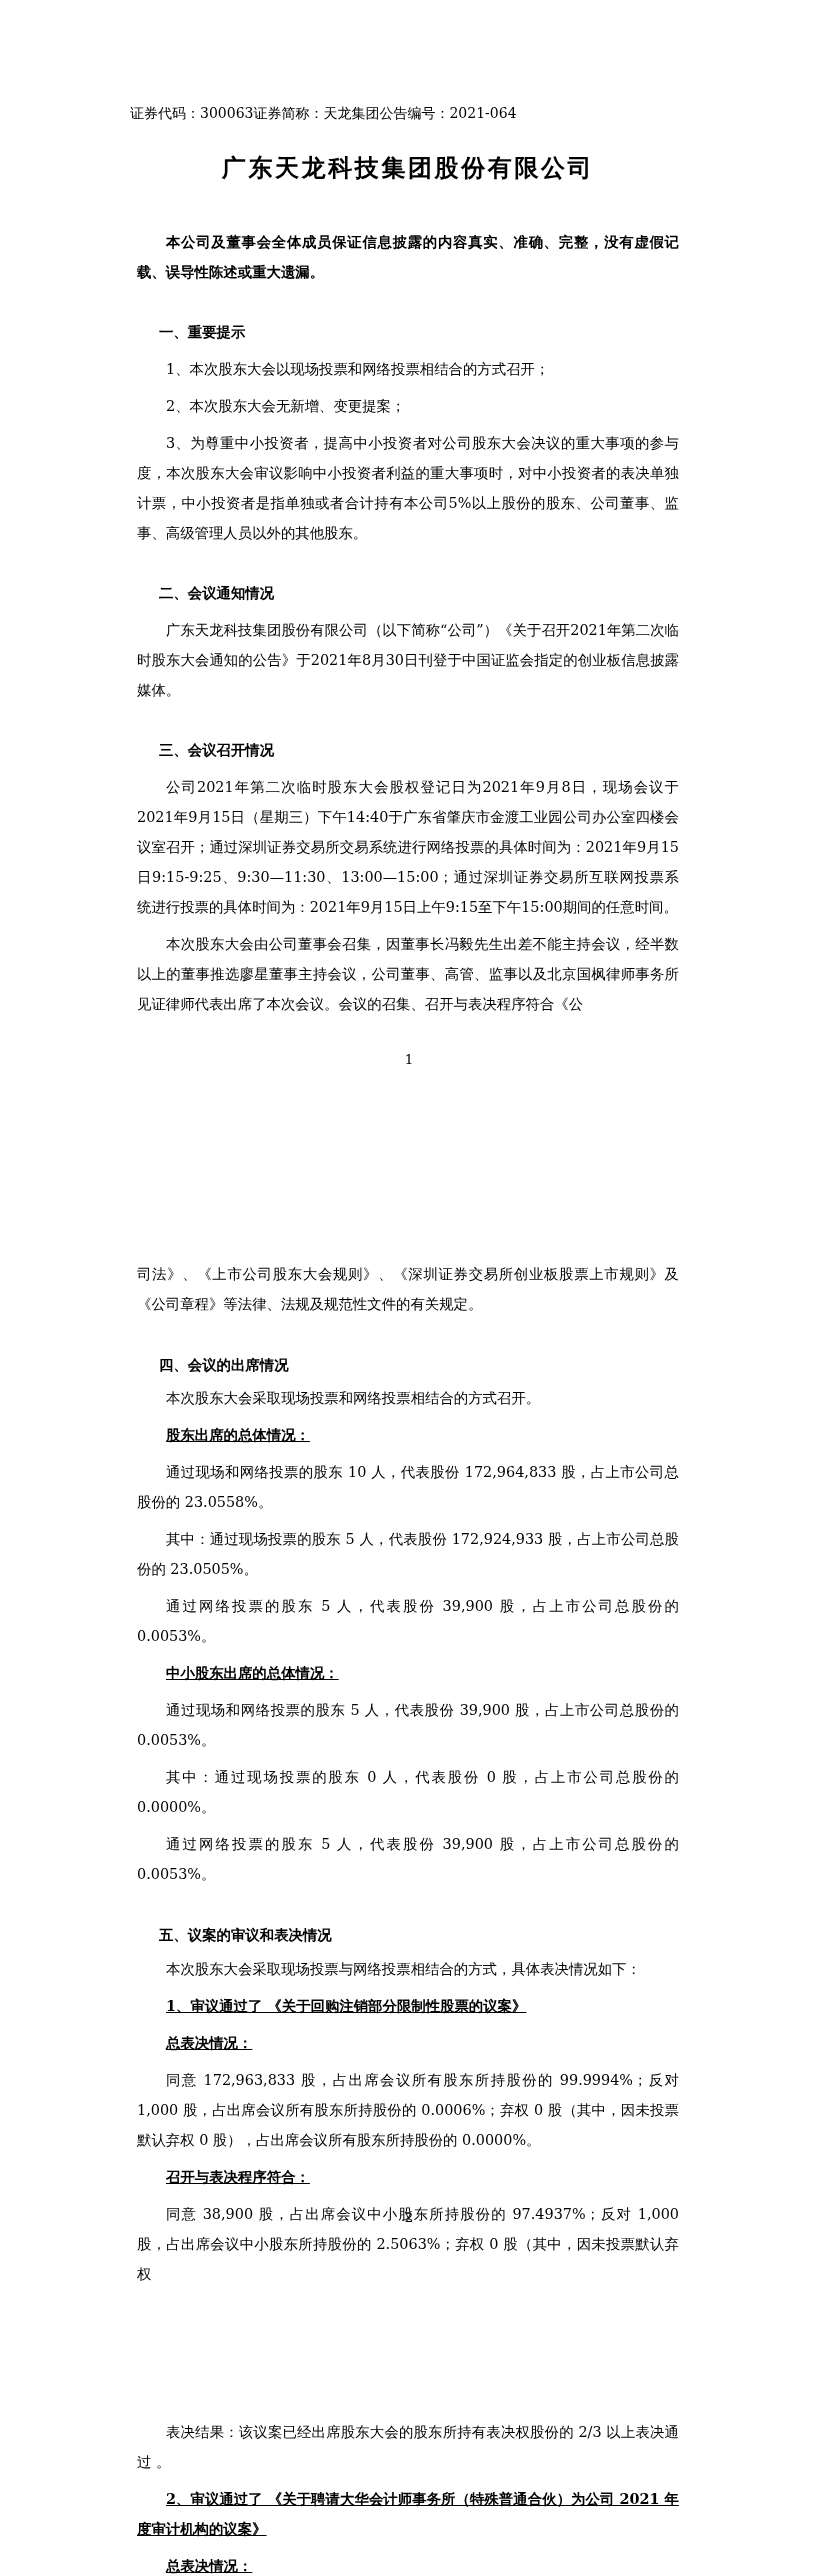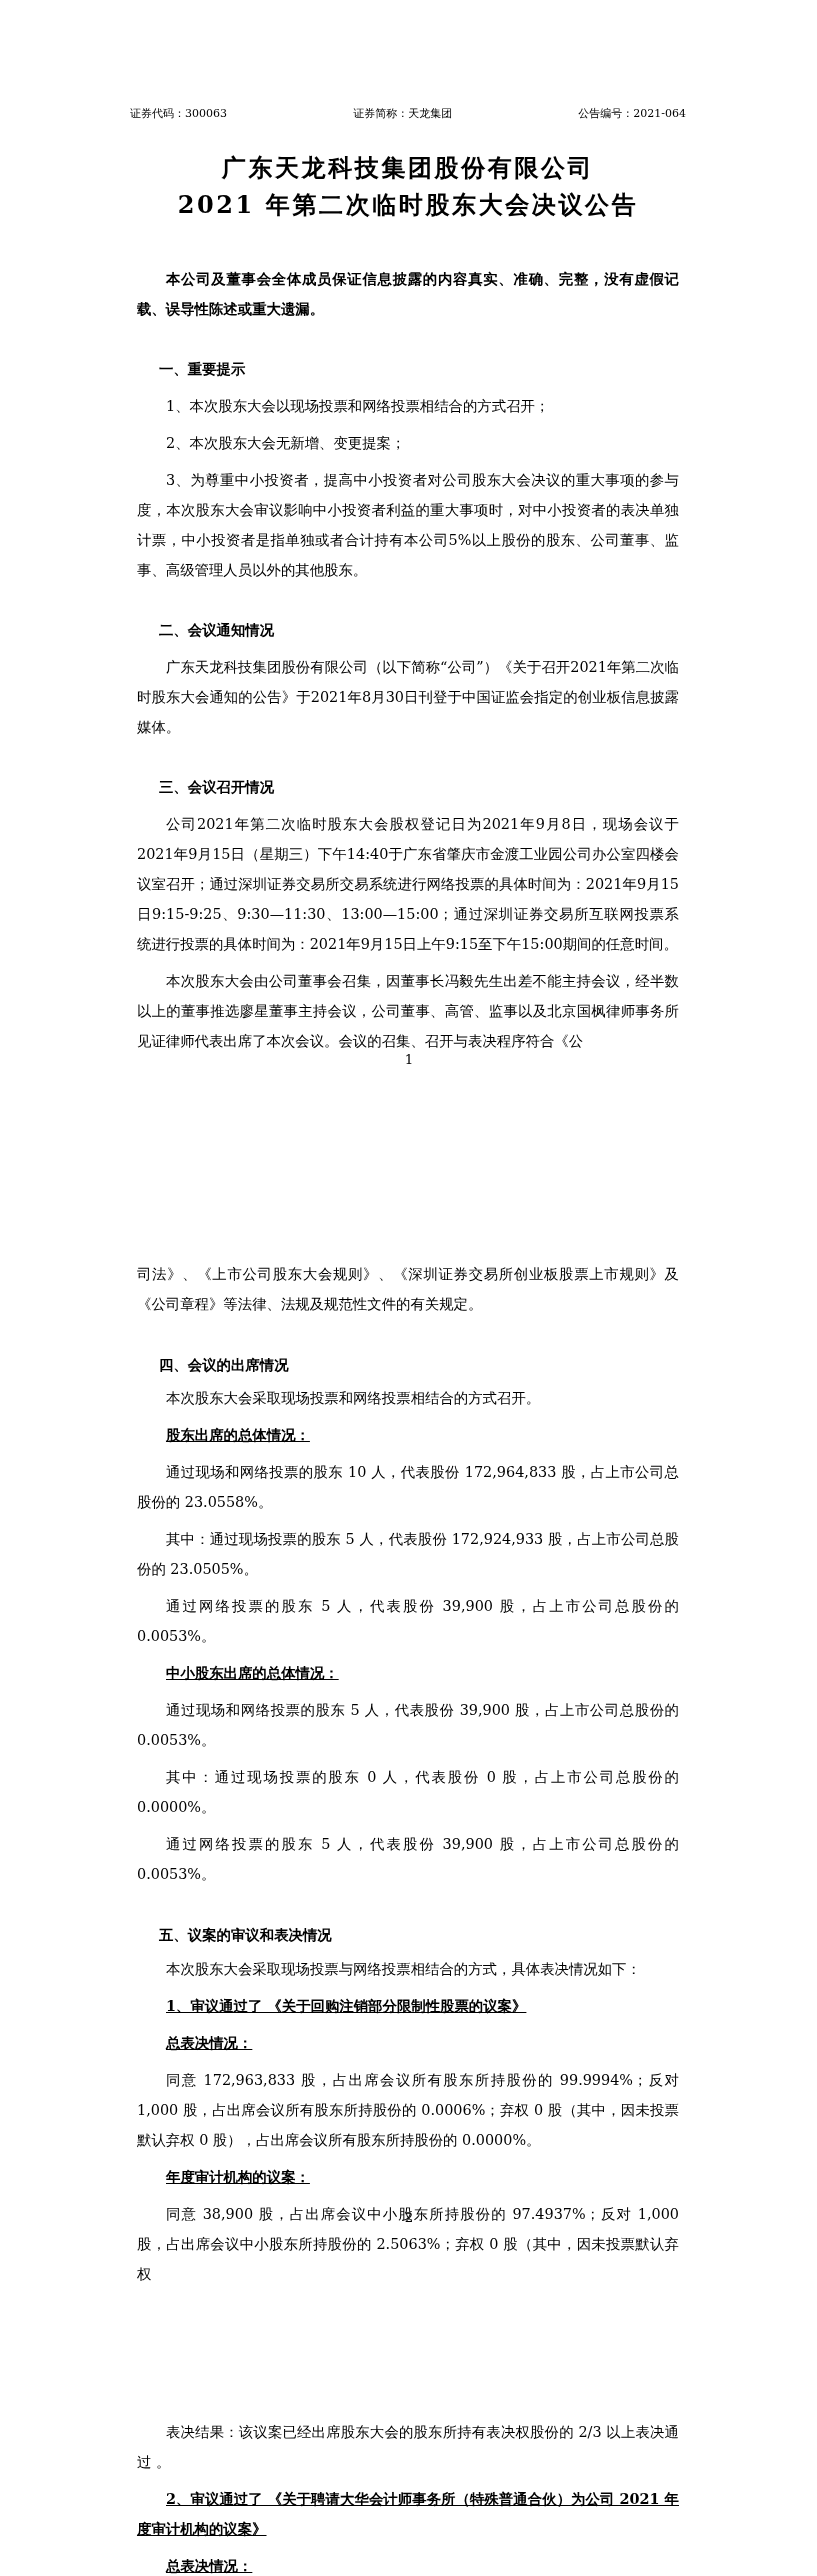--- a/index.html
+++ b/index.html
@@ -22,23 +22,23 @@
     padding-left: 130px;
     padding-right: 132px;
     overflow: hidden;
   }
   .page-1 { height: 1200px; padding-top: 106px; }
   .page-2 { height: 1159px; padding-top: 56px; }
   .page-3 { height: 1110px; padding-top: 55px; }
 
   .doc-header {
     display: flex;
-    justify-content: space-between;
+    justify-content: flex-start;
     align-items: baseline;
-    font-size: 11px;
+    font-size: 14px;
     line-height: 15.5px;
   }
   .title {
     text-align: center;
     font-weight: bold;
     font-size: 24px;
     line-height: 37px;
     letter-spacing: 2.6px;
   }
   .title-block { margin-top: 27px; }
@@ -83,21 +83,20 @@
 
   <div class="page page-1">
     <div class="doc-header">
       <span>证券代码：300063</span>
       <span>证券简称：天龙集团</span>
       <span>公告编号：2021-064</span>
     </div>
 
     <div class="title-block">
       <div class="title">广东天龙科技集团股份有限公司</div>
-      <div class="title">2021 年第二次临时股东大会决议公告</div>
     </div>
 
     <p class="p disclaimer">本公司及董事会全体成员保证信息披露的内容真实、准确、完整，没有虚假记载、误导性陈述或重大遗漏。</p>
 
     <p class="heading">一、重要提示</p>
     <p class="p">1、本次股东大会以现场投票和网络投票相结合的方式召开；</p>
     <p class="p">2、本次股东大会无新增、变更提案；</p>
     <p class="p">3、为尊重中小投资者，提高中小投资者对公司股东大会决议的重大事项的参与度，本次股东大会审议影响中小投资者利益的重大事项时，对中小投资者的表决单独计票，中小投资者是指单独或者合计持有本公司5%以上股份的股东、公司董事、监事、高级管理人员以外的其他股东。</p>
 
     <p class="heading">二、会议通知情况</p>
@@ -122,21 +121,21 @@
     <p class="p b">中小股东出席的总体情况：</p>
     <p class="p">通过现场和网络投票的股东 5 人，代表股份 39,900 股，占上市公司总股份的 0.0053%。</p>
     <p class="p">其中：通过现场投票的股东 0 人，代表股份 0 股，占上市公司总股份的 0.0000%。</p>
     <p class="p">通过网络投票的股东 5 人，代表股份 39,900 股，占上市公司总股份的 0.0053%。</p>
 
     <p class="heading">五、议案的审议和表决情况</p>
     <p class="p">本次股东大会采取现场投票与网络投票相结合的方式，具体表决情况如下：</p>
     <p class="p b">1、审议通过了 《关于回购注销部分限制性股票的议案》</p>
     <p class="p b">总表决情况：</p>
     <p class="p">同意 172,963,833 股，占出席会议所有股东所持股份的 99.9994%；反对 1,000 股，占出席会议所有股东所持股份的 0.0006%；弃权 0 股（其中，因未投票默认弃权 0 股），占出席会议所有股东所持股份的 0.0000%。</p>
-    <p class="p b">年度审计机构的议案：</p>
+    <p class="p b">召开与表决程序符合：</p>
     <p class="p">同意 38,900 股，占出席会议中小股东所持股份的 97.4937%；反对 1,000 股，占出席会议中小股东所持股份的 2.5063%；弃权 0 股（其中，因未投票默认弃权</p>
 
     <div class="pagenum">2</div>
   </div>
 
   <div class="page page-3">
     <p class="p">表决结果：该议案已经出席股东大会的股东所持有表决权股份的 2/3 以上表决通过 。</p>
 
     <p class="p b">2、审议通过了 《关于聘请大华会计师事务所（特殊普通合伙）为公司 2021 年度审计机构的议案》</p>
     <p class="p b">总表决情况：</p>

